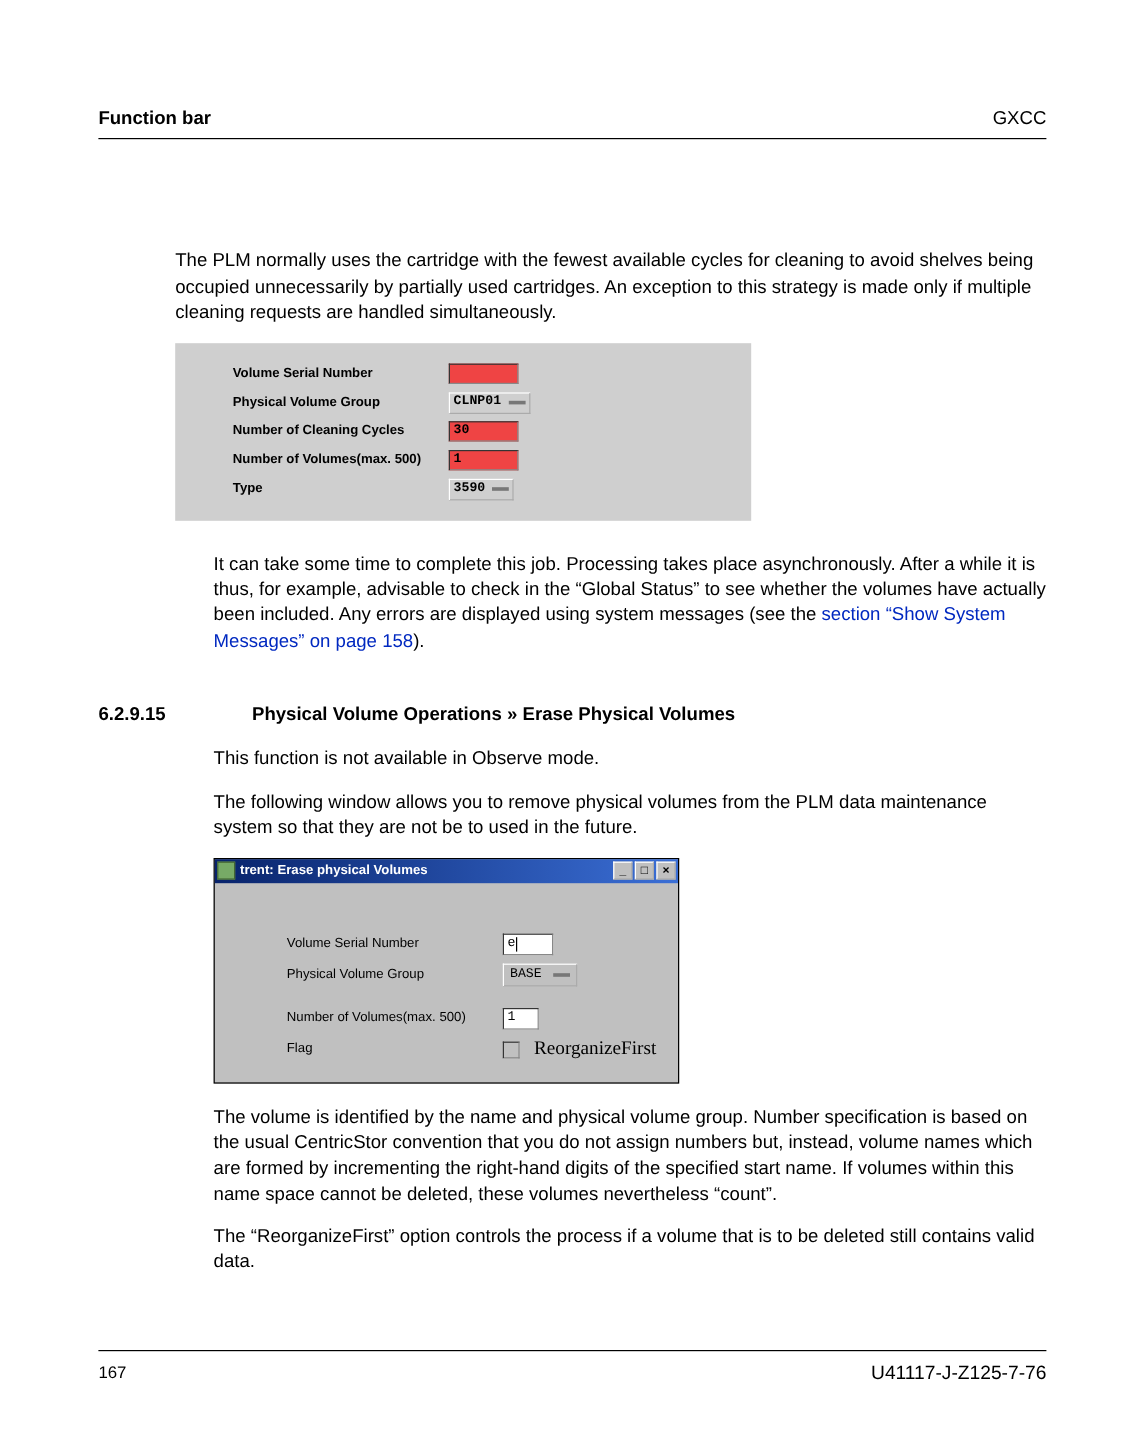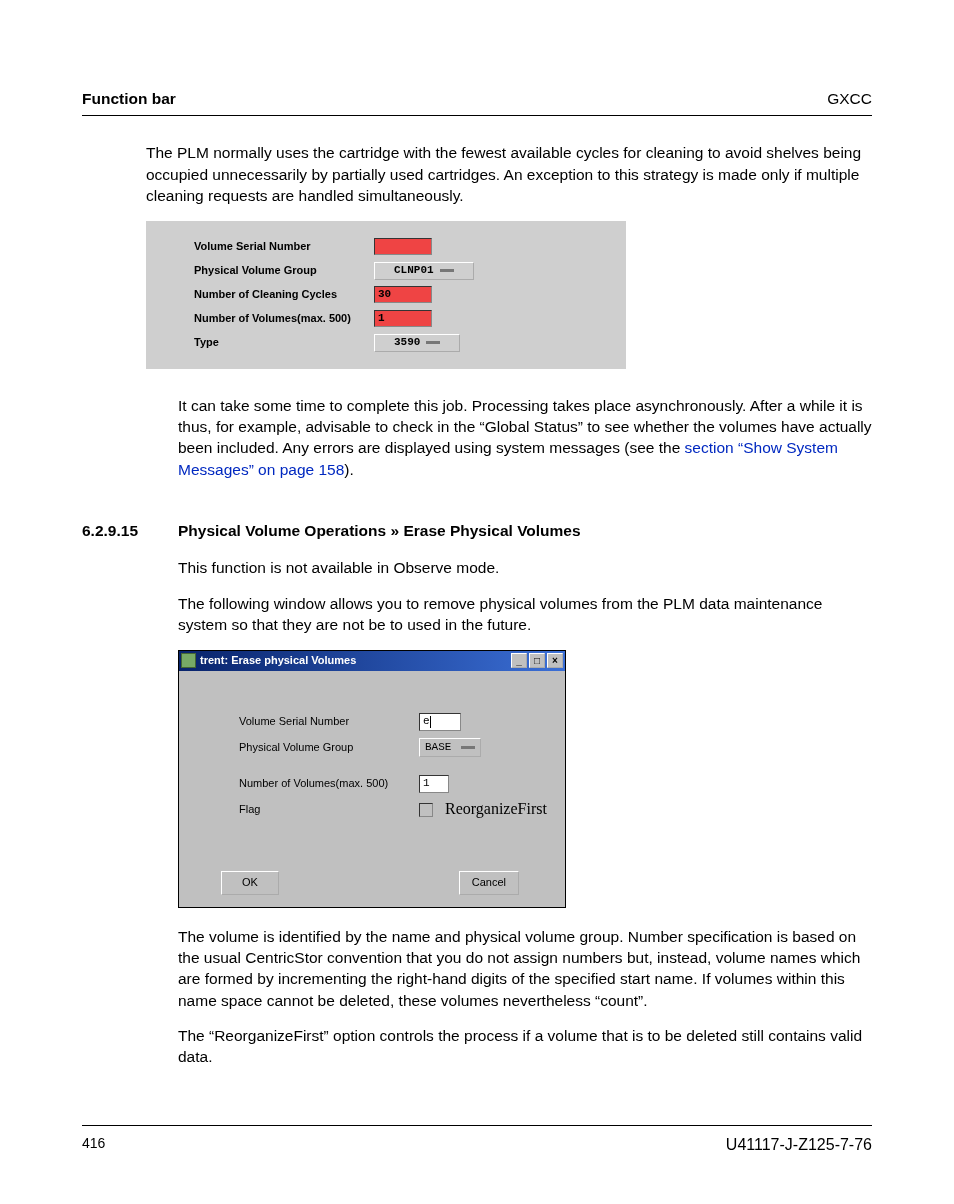--- a/index.html
+++ b/index.html
@@ -12,21 +12,21 @@
     position: relative;
     padding: 88px 82px 60px 82px;
     font-size: 15.5px;
     line-height: 1.38;
   }
   .running-head {
     display: flex;
     justify-content: space-between;
     border-bottom: 1.5px solid #000;
     padding-bottom: 6px;
-    margin-bottom: 26px;
+    margin-bottom: 91px;
   }
   .running-head .left { font-weight: bold; }
   .running-head .right { }
   .body-indent { margin-left: 64px; }
   .body-indent-narrow { margin-left: 96px; }
   p { margin-bottom: 14px; }
   .link { color: #0028c0; }
 
   
   .shot1 {
@@ -47,21 +47,21 @@
     display: inline-flex;
     align-items: center;
     min-width: 58px;
     font-family: "Courier New", monospace;
   }
   .shot1 .dropdown {
     border: 1px outset #fff;
     background: #cfcfcf;
     height: 18px;
     font-size: 11px;
-    padding: 0 19px;
+    padding: 0 3px;
     display: inline-flex;
     align-items: center;
     gap: 6px;
     font-family: "Courier New", monospace;
   }
   .shot1 .dropdown .caret {
     width: 14px; height: 3px; background: #777; display:inline-block;
   }
 
   
@@ -112,21 +112,21 @@
   .shot2 .mono { font-family:Liberation Serif, serif; font-size:16px; }
   .shot2 .buttons { display:flex; justify-content:space-between; padding: 34px 46px 12px 42px; }
   .shot2 .btn {
     border:1px outset #fff; background:#c0c0c0; min-width:58px; height:24px;
     display:inline-flex; align-items:center; justify-content:center;
     font-size:11px; padding:0 12px;
   }
 
   .section-row { display:flex; margin: 40px 0 16px 0; }
   .section-num { font-weight: bold; width: 96px; }
-  .section-title { font-weight: bold; }
+  .section-title { font-weight: bold; margin-left: 32px; }
 
   .footer {
     position: absolute;
     left: 82px; right: 82px; bottom: 48px;
     border-top: 1.5px solid #000;
     padding-top: 8px;
     display:flex;
     justify-content: space-between;
     font-size: 14px;
   }
@@ -217,26 +217,22 @@
       <div class="row" style="margin-top:10px">
         <span class="lbl">Number of Volumes(max. 500)</span>
         <span class="field" style="width:30px">1</span>
       </div>
       <div class="row">
         <span class="lbl">Flag</span>
         <span class="chk"></span>
         <span class="mono">ReorganizeFirst</span>
       </div>
     </div>
-    <div class="buttons">
-      <span class="btn">OK</span>
-      <span class="btn">Cancel</span>
-    </div>
   </div>
 
   <p>The volume is identified by the name and physical volume group. Number specification is based on the usual CentricStor convention that you do not assign numbers but, instead, volume names which are formed by incrementing the right-hand digits of the specified start name. If volumes within this name space cannot be deleted, these volumes nevertheless “count”.</p>
   <p>The “ReorganizeFirst” option controls the process if a volume that is to be deleted still contains valid data.</p>
 </div>
 
 <div class="footer">
-  <span>416</span>
+  <span>167</span>
   <span class="right">U41117-J-Z125-7-76</span>
 </div>
 
 </body></html>

